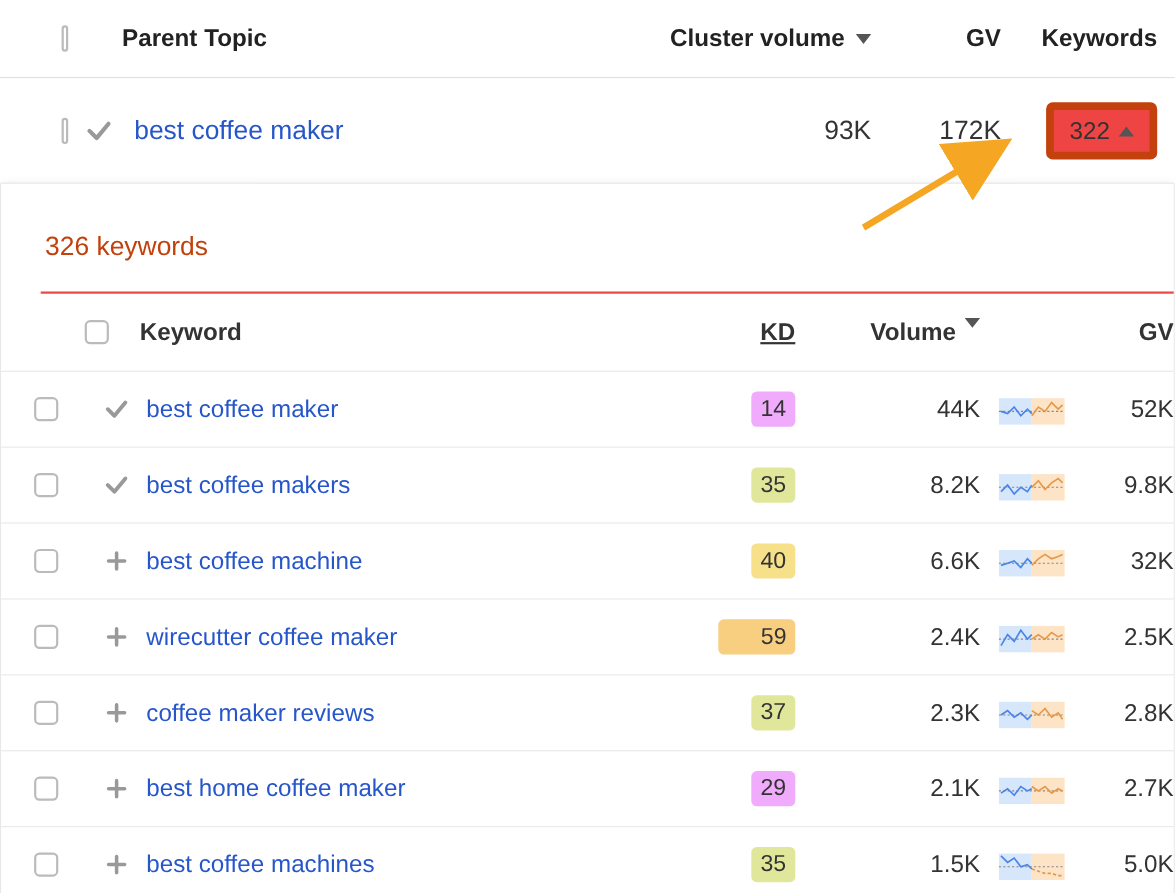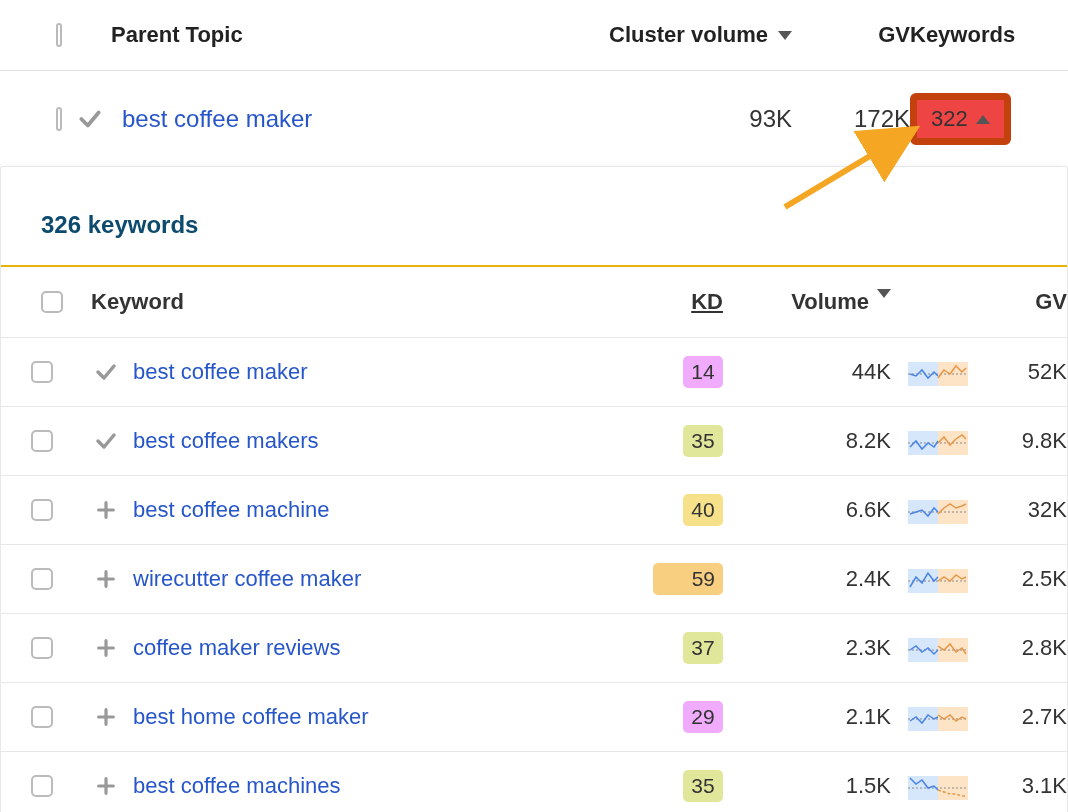--- a/index.html
+++ b/index.html
@@ -24,21 +24,21 @@
   }
   .ptable-header { font-weight: 700; color: #222; }
   .ptable-header { border-top: none; }
   .ptable-row { font-size: 24px; }
 
   .col-check { width: 62px; display:flex; align-items:center; padding-left:56px; }
   .col-status { width: 56px; display:flex; align-items:center; justify-content:center; }
   .col-topic  { flex: 1; padding-left: 4px; }
   .col-cv     { width: 230px; text-align: right; padding-right: 8px; display:flex; justify-content:flex-end; align-items:center; gap:6px;}
   .col-gv     { width: 110px; text-align: right; padding-right: 0; }
-  .col-kw     { width: 158px; text-align: left; padding-right: 16px; }
+  .col-kw     { width: 158px; text-align: right; padding-right: 16px; }
 
   .ptable-header .col-check { padding-left: 56px; }
   .ptable-header .col-status { width:0; }
   .ptable-header .col-topic { padding-left: 49px; }
 
   .checkbox {
     width: 24px; height: 24px;
     border: 2px solid #bbb;
     border-radius: 5px;
     background: #fff;
@@ -84,33 +84,33 @@
   
   .panel {
     margin-top: -2px;
     margin-left: 0;
     background: #fff;
     border: 1px solid #e8e8e8;
     border-radius: 2px;
     box-shadow: 0 2px 10px rgba(0,0,0,0.07);
   }
   .panel-title {
-    font-weight: 700;
+    font-weight: 400;
     font-size: 24px;
     padding: 44px 0 26px 40px;
-    color: #0c4a6e;
+    color: #c2410c;
   }
 
   .ktable-header, .ktable-row {
     display: flex;
     align-items: center;
     border-top: 1px solid #e8e8e8;
     padding: 18px 0;
   }
-  .ktable-header { font-weight: 700; border-top: 2px solid #eab308; padding: 22px 0; }
+  .ktable-header { font-weight: 700; border-top: 2px solid #ef4444; padding: 22px 0; margin-left: 36px; }
 
   .kcol-check { width: 82px; display:flex; align-items:center; justify-content:center;}
   .kcol-status{ width: 46px; display:flex; align-items:center; justify-content:center;}
   .kcol-kw    { flex: 1; padding-left: 4px; }
   .kcol-kd    { width: 80px; text-align: right; padding-right: 2px; text-decoration: underline; }
   .kcol-vol   { width: 170px; text-align: right; padding-right: 4px; display:flex; justify-content:flex-end; align-items:flex-start; gap:4px;}
   .kcol-spark { width: 86px; display:flex; align-items:center; justify-content:center; }
   .kcol-gv    { width: 86px; text-align: right; padding-right: 0; }
 
   .ktable-header .kcol-check { justify-content:flex-start; padding-left:40px; }
@@ -409,18 +409,18 @@
           </div>
     <div class="kcol-spark">
             <svg class="spark" viewBox="0 0 60 32">
     <rect class="l" x="0" y="6" width="30" height="24"></rect>
     <rect class="r" x="30" y="6" width="30" height="24"></rect>
     <line class="mid" x1="0" y1="18" x2="60" y2="18"></line>
     <path class="lline" d="M2,8 L8,14 L14,10 L20,18 L26,16 L30,20"></path>
     <path class="rline" d="M30,20 L36,22 L42,24 L48,24 L54,26 L58,26" stroke-dasharray="3 2"></path>
   </svg>
           </div>
-    <div class="kcol-gv"><span>3.1K</span></div>
+    <div class="kcol-gv"><span>5.0K</span></div>
   </div>
       </div>
   </div>
 
 </div>
 
 </body></html>

